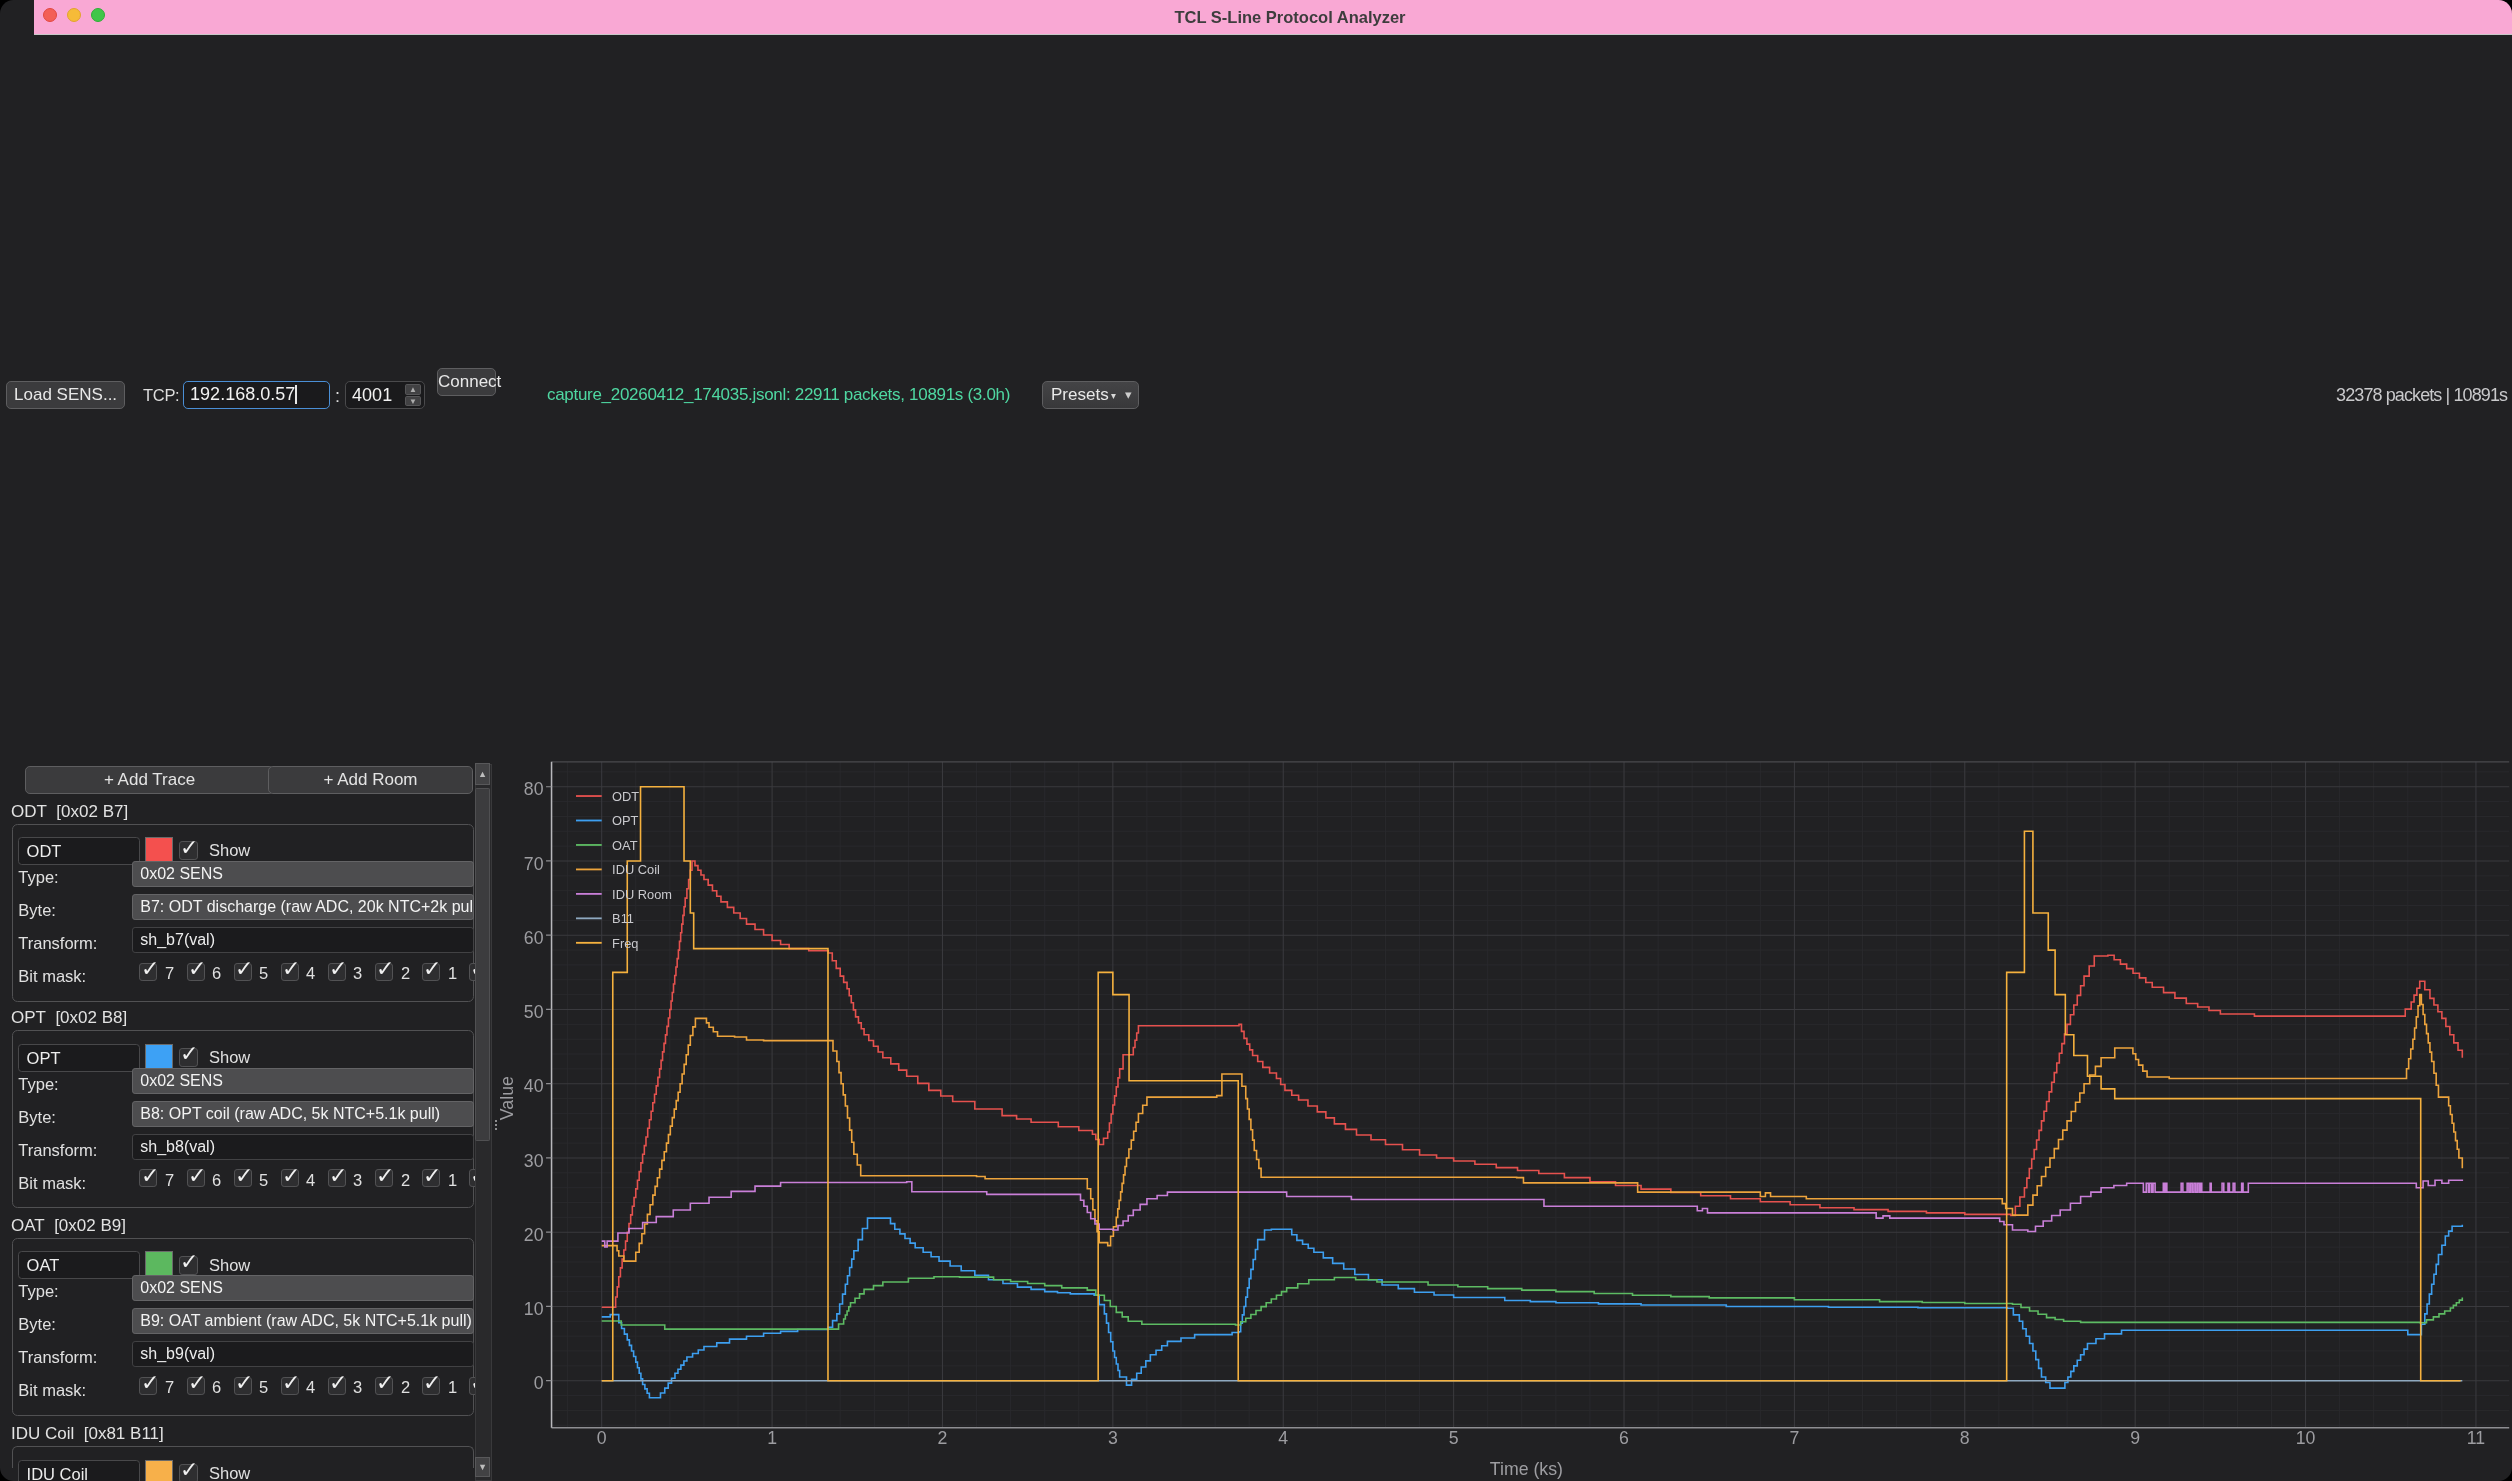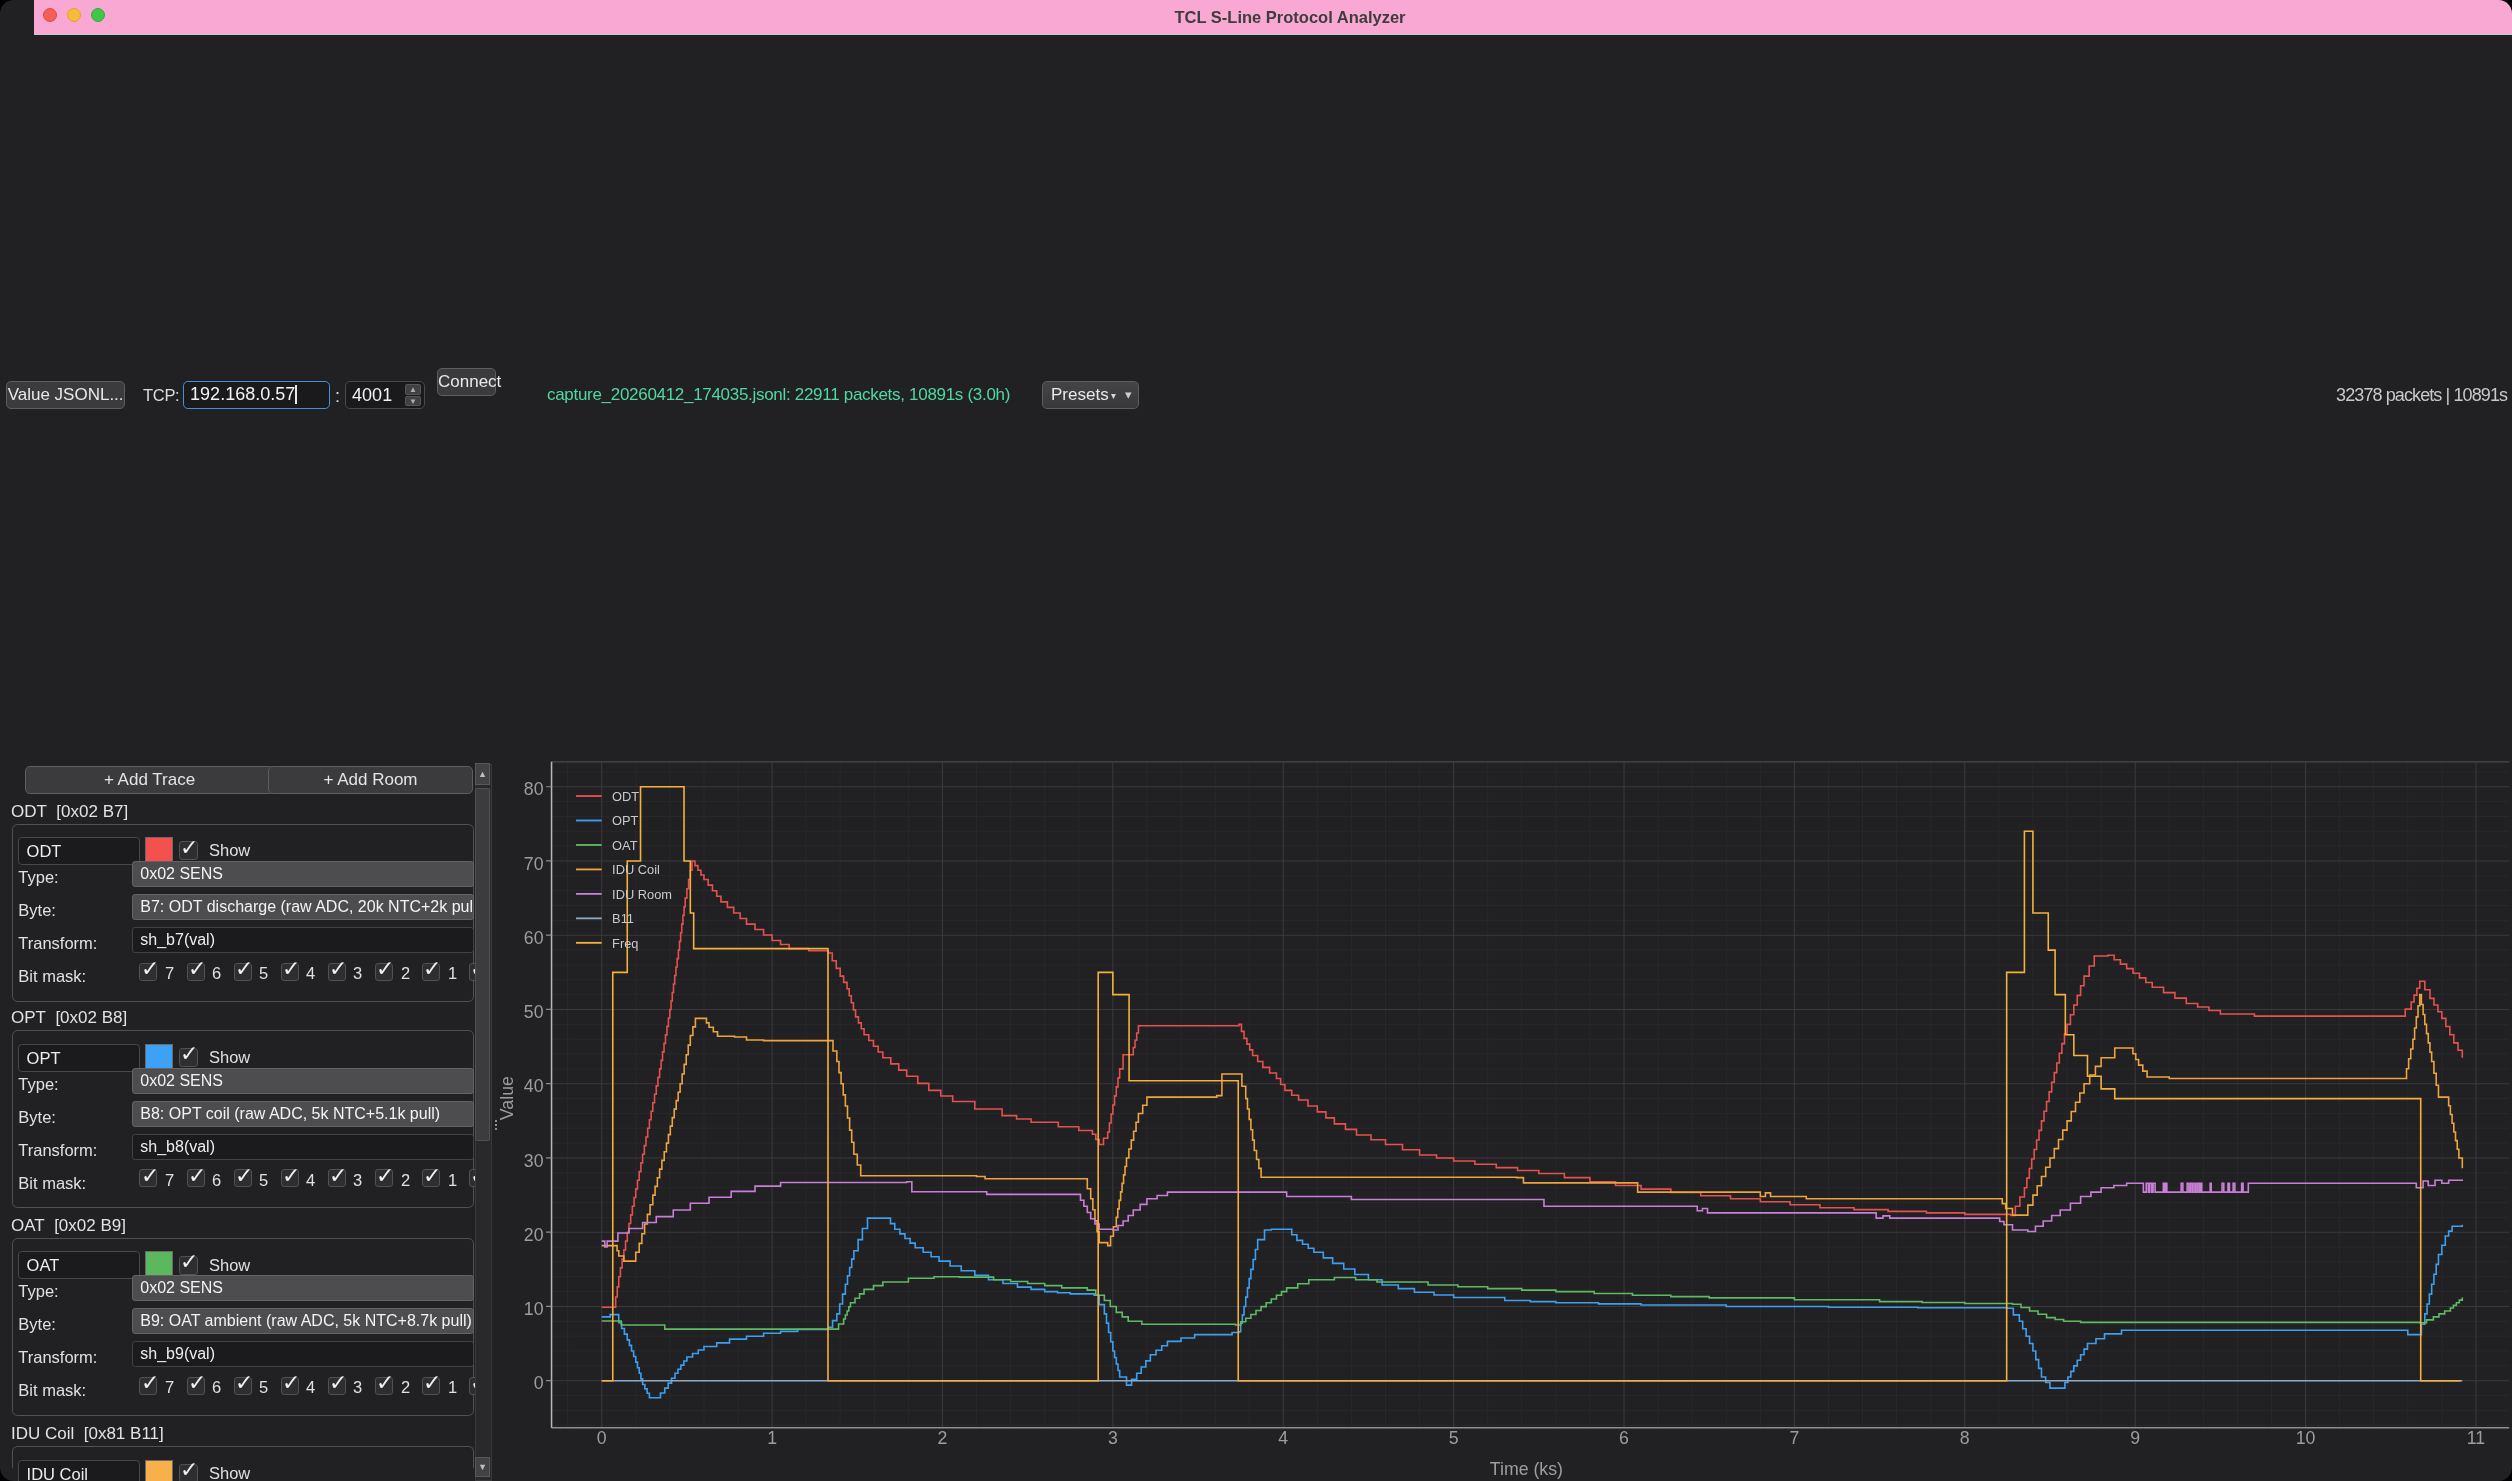--- a/index.html
+++ b/index.html
@@ -22,21 +22,21 @@
 </style></head>
 <body>
 <div id="win">
   <div id="titlebar">
     <div class="tl" style="left:8.6px;background:#f35f57;border:0.6px solid #e04740"></div>
     <div class="tl" style="left:33px;background:#f6bb38;border:0.6px solid #e0a32e"></div>
     <div class="tl" style="left:57px;background:#40c649;border:0.6px solid #2fad38"></div>
     <div id="title">TCL S-Line Protocol Analyzer</div>
   </div>
 
-<div class="tbtn" style="left:6.1px;top:381px;width:119px">Value JSONL...</div>
+<div class="tbtn" style="left:6.1px;top:381px;width:119px">Load SENS...</div>
 <div class="tlab" style="left:143px;top:386px;font-size:16.5px;letter-spacing:-0.3px">TCP:</div>
 <div class="tfield" style="left:183px;top:381px;width:147px;border:1.8px solid #4a8fd6;line-height:24px">192.168.0.57<span class="caret"></span></div>
 <div class="tlab" style="left:335px;top:386px">:</div>
 <div class="tfield" style="left:345px;top:381px;width:80px;border:0.6px solid #4a4a4c;line-height:26px">4001
   <div style="position:absolute;right:3.1px;top:2.4px;width:16px;height:10.4px;background:#414143;border:0.6px solid #565658;border-radius:1.8px;color:#adadad;font-size:8px;line-height:9.2px;text-align:center;text-indent:0">▲</div>
   <div style="position:absolute;right:3.1px;top:14px;width:16px;height:10.4px;background:#414143;border:0.6px solid #565658;border-radius:1.8px;color:#adadad;font-size:8px;line-height:9.2px;text-align:center;text-indent:0">▼</div>
 </div>
 <div class="tbtn" style="left:437px;top:368px;width:59px">Connect</div>
 <div style="position:absolute;left:547px;top:385px;font-size:17px;letter-spacing:-0.3px;color:#4fd8a2">capture_20260412_174035.jsonl: 22911 packets, 10891s (3.0h)</div>
 <div class="tbtn" style="left:1042px;top:381px;width:97px;text-align:left;padding-left:8px;background:linear-gradient(#444446,#38383a)">Presets<span style="position:absolute;left:68px;top:1.2px;font-size:9.8px;color:#d8d8d8">▾</span><span style="position:absolute;left:82px;top:0px;font-size:13px;color:#cccccc">▾</span></div>
@@ -123,21 +123,21 @@
         <div class="glabel" style="top:1216px">OAT&nbsp;&nbsp;[0x02 B9]</div>
         <div class="gbox" style="top:1238px"></div>
         <div class="ninput" style="top:1251px">OAT</div>
         <div style="position:absolute;left:145px;top:1251px;width:28px;height:27.5px;background:#5cb85f;border:0.6px solid #6a6a6a"></div>
         <div style="position:absolute;left:179px;top:1256px;width:19px;height:19px;background:#2e2e30;border:0.6px solid #525254;border-radius:3.1px"></div>
         <div style="position:absolute;left:180px;top:1249px;font-size:22px;color:#f0f0f0">✓</div>
         <div class="plab" style="left:209px;top:1256px">Show</div>
         <div class="plab" style="left:18.3px;top:1282px">Type:</div>
         <div class="combo" style="top:1275px">0x02 SENS</div>
         <div class="plab" style="left:18.3px;top:1315px">Byte:</div>
-        <div class="combo" style="top:1308px">B9: OAT ambient (raw ADC, 5k NTC+8.7k pull)</div>
+        <div class="combo" style="top:1308px">B9: OAT ambient (raw ADC, 5k NTC+5.1k pull)</div>
         <div class="plab" style="left:18.3px;top:1348px">Transform:</div>
         <div class="tinput" style="top:1341px">sh_b9(val)</div>
         <div class="plab" style="left:18.3px;top:1381px">Bit mask:</div>
         <div style="position:absolute;left:139px;top:1377px;width:18.3px;height:18.3px;background:#2e2e30;border:0.6px solid #525254;border-radius:3.1px"></div>
         <div style="position:absolute;left:141px;top:1370px;font-size:22px;color:#f0f0f0">✓</div>
         <div class="plab" style="left:165px;top:1378px">7</div>
         <div style="position:absolute;left:187px;top:1377px;width:18.3px;height:18.3px;background:#2e2e30;border:0.6px solid #525254;border-radius:3.1px"></div>
         <div style="position:absolute;left:188px;top:1370px;font-size:22px;color:#f0f0f0">✓</div>
         <div class="plab" style="left:212px;top:1378px">6</div>
         <div style="position:absolute;left:234px;top:1377px;width:18.3px;height:18.3px;background:#2e2e30;border:0.6px solid #525254;border-radius:3.1px"></div>

